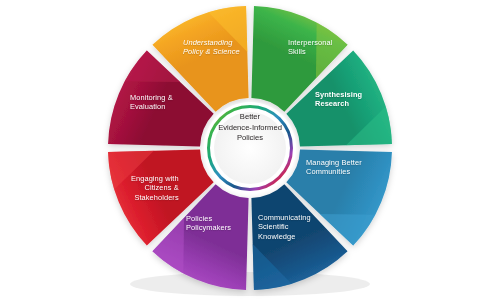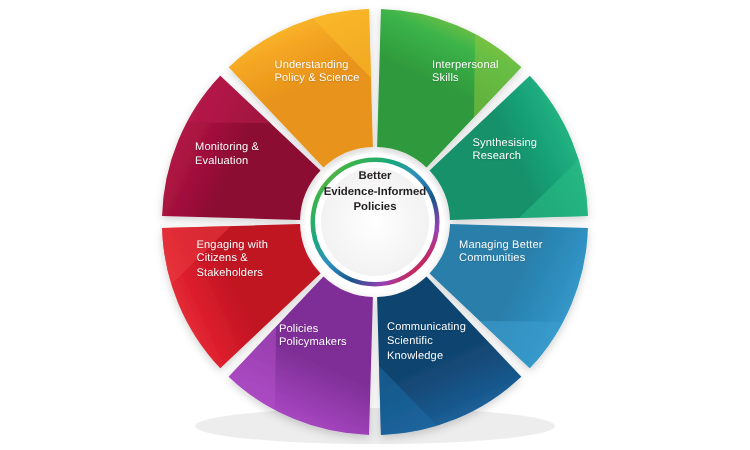--- a/index.html
+++ b/index.html
@@ -39,21 +39,21 @@
   .center-text {
     position: absolute;
     left: 205px;
     top: 112px;
     width: 90px;
     text-align: center;
     color: #231f20;
     font-size: 7.6px;
     line-height: 10.6px;
     white-space: pre-line;
-    font-weight: 700;
+    font-weight: 400;
   }
 </style>
 </head>
 <body>
 
 <div id="infographic">
 
   <svg id="wheel-svg" viewBox="0 0 500 300">
     <defs>
       <filter id="soft-shadow" x="-30%" y="-30%" width="160%" height="160%">
@@ -143,31 +143,31 @@
     </g>
   </svg>
 
   <div class="center-text">Better
 Evidence-Informed
 Policies</div>
 
   <div id="labels-layer">
       <div class="seg-label" style="left: 260px; top: 38px; margin-left: 28px;">Interpersonal
 Skills</div>
-      <div class="seg-label" style="left: 315px; top: 90px;">Synthesising
+      <div class="seg-label" style="left: 315px; top: 90px; font-weight: bold;">Synthesising
 Research</div>
       <div class="seg-label" style="left: 306px; top: 158px;">Managing Better
 Communities</div>
       <div class="seg-label" style="left: 258px; top: 213px;">Communicating
 Scientific
 Knowledge</div>
       <div class="seg-label" style="left: 186px; top: 214px;">Policies
 Policymakers</div>
-      <div class="seg-label" style="left: 131px; top: 158px;">Engaging with
+      <div class="seg-label" style="left: 131px; top: 174px; text-align: right;">Engaging with
 Citizens &amp;
 Stakeholders</div>
       <div class="seg-label" style="left: 130px; top: 93px;">Monitoring &amp;
 Evaluation</div>
-      <div class="seg-label" style="left: 183px; top: 38px;">Understanding
+      <div class="seg-label" style="left: 183px; top: 38px; font-style: italic;">Understanding
 Policy &amp; Science</div>
     </div>
 
 </div>
 
 </body></html>

